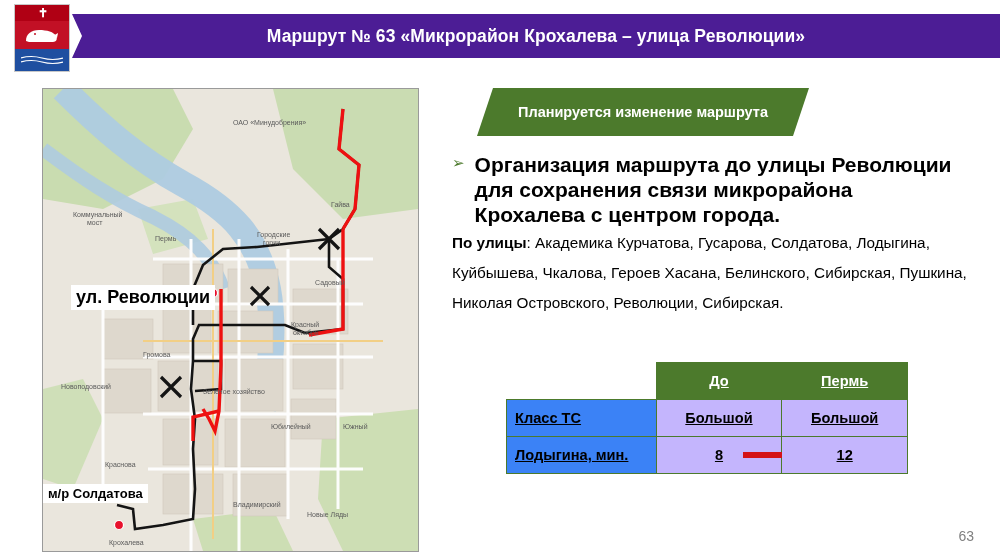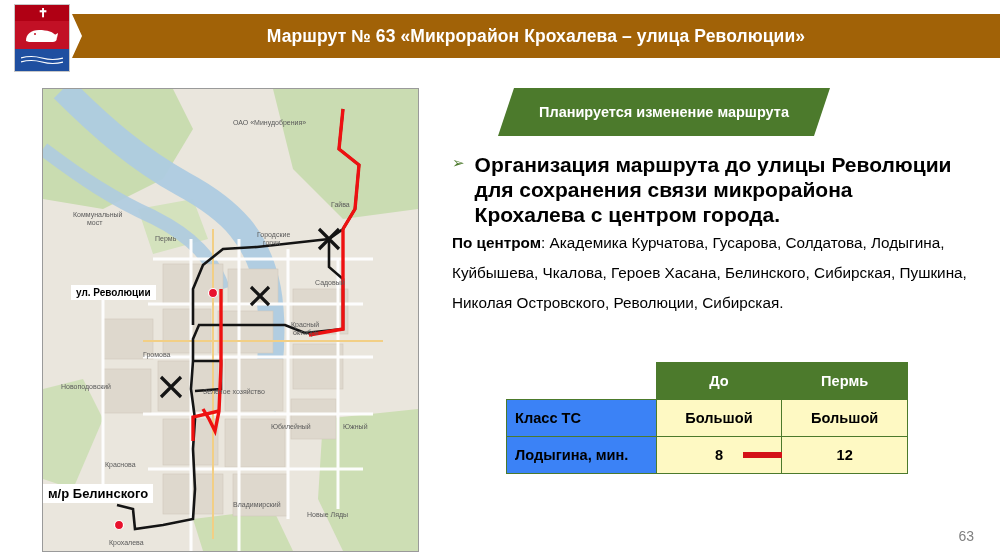--- a/index.html
+++ b/index.html
@@ -64,21 +64,21 @@
   .crest-bot-lines {
     position: absolute;
     left: 6px; top: 50px;
     width: 42px; height: 10px;
   }
 
   .title-banner {
     position: absolute;
     left: 72px; top: 14px;
     width: 928px; height: 44px;
-    background: #a16207;
+    background: #4c1d95;
     clip-path: polygon(0 0, 100% 0, 100% 100%, 0 100%, 10px 50%);
     display: flex;
     align-items: center;
     justify-content: center;
   }
   .title-banner span {
     color: #ffffff;
     font-size: 17.5px;
     font-weight: bold;
     letter-spacing: 0.1px;
@@ -93,31 +93,31 @@
     overflow: hidden;
     background: #e9e5dc;
   }
   .map-svg { position: absolute; left: 0; top: 0; }
 
   .map-label {
     position: absolute;
     background: #ffffff;
     color: #000000;
     font-weight: bold;
-    font-size: 10px;
+    font-size: 18px;
     padding: 2px 5px;
     white-space: nowrap;
   }
   #lbl-revolution { left: 28px; top: 196px; }
   #lbl-krohaleva { left: 0px; top: 395px; font-size: 13px; }
 
   
   .plan-banner {
     position: absolute;
-    left: 498px; top: 88px;
+    left: 477px; top: 88px;
     width: 332px; height: 48px;
     background: #4c7a2c;
     clip-path: polygon(16px 0, 100% 0, calc(100% - 16px) 100%, 0 100%);
     display: flex;
     align-items: center;
     justify-content: center;
     text-align: center;
   }
   .plan-banner span {
     color: #ffffff;
@@ -162,35 +162,36 @@
     left: 506px; top: 362px;
     border-collapse: collapse;
     width: 402px;
   }
   .tbl td {
     border: 1.6px solid #4c7a2c;
     height: 36px;
     font-size: 14.6px;
     color: #000000;
     padding: 0 8px;
+    text-decoration: underline;
   }
   .tbl .c-head {
     background: #4c7a2c;
     color: #ffffff;
     font-weight: bold;
     text-align: center;
   }
   .tbl .c-blank { background: #ffffff; border: none; }
   .tbl .c-rowhead {
     background: #3b82f6;
     font-weight: bold;
     width: 148px;
   }
   .tbl .c-val {
-    background: #fef9c3;
+    background: #c4b5fd;
     text-align: center;
     font-weight: bold;
     width: 120px;
     position: relative;
   }
   .arrow-cell { position: relative; }
   .big-arrow {
     position: absolute;
     right: -36px;
     top: 50%;
@@ -323,34 +324,34 @@
       <text x="62" y="378">Краснова</text>
       <text x="190" y="418">Владимирский</text>
       <text x="66" y="456">Крохалева</text>
       <text x="248" y="238">Красный</text>
       <text x="250" y="246">октябрь</text>
       <text x="264" y="428">Новые Ляды</text>
     </g>
   </svg>
 
   <div class="map-label" id="lbl-revolution">ул. Революции</div>
-  <div class="map-label" id="lbl-krohaleva">м/р Белинского</div>
+  <div class="map-label" id="lbl-krohaleva">м/р Солдатова</div>
 </div>
 
 <div class="plan-banner">
   <span>Планируется изменение маршрута</span>
 </div>
 
 <div class="bullet-row">
   <div class="bullet-arrow">➢</div>
   <div class="bullet-text">Организация маршрута до улицы Революции для сохранения связи микрорайона Крохалева с центром города.</div>
 </div>
 
 <div class="streets">
-  <b>По центром</b><span>: </span><span>Академика Курчатова, Гусарова, Солдатова, Лодыгина, Куйбышева, Чкалова, Героев Хасана, Белинского, Сибирская, Пушкина, Николая Островского, Революции, Сибирская.</span>
+  <b>По улицы</b><span>: </span><span>Академика Курчатова, Гусарова, Солдатова, Лодыгина, Куйбышева, Чкалова, Героев Хасана, Белинского, Сибирская, Пушкина, Николая Островского, Революции, Сибирская.</span>
 </div>
 
 <table class="tbl">
   <tbody>
       <tr>
     <td class="c-blank"></td>
     <td class="c-head">До</td>
     <td class="c-head">Пермь</td>
   </tr>
   <tr>

